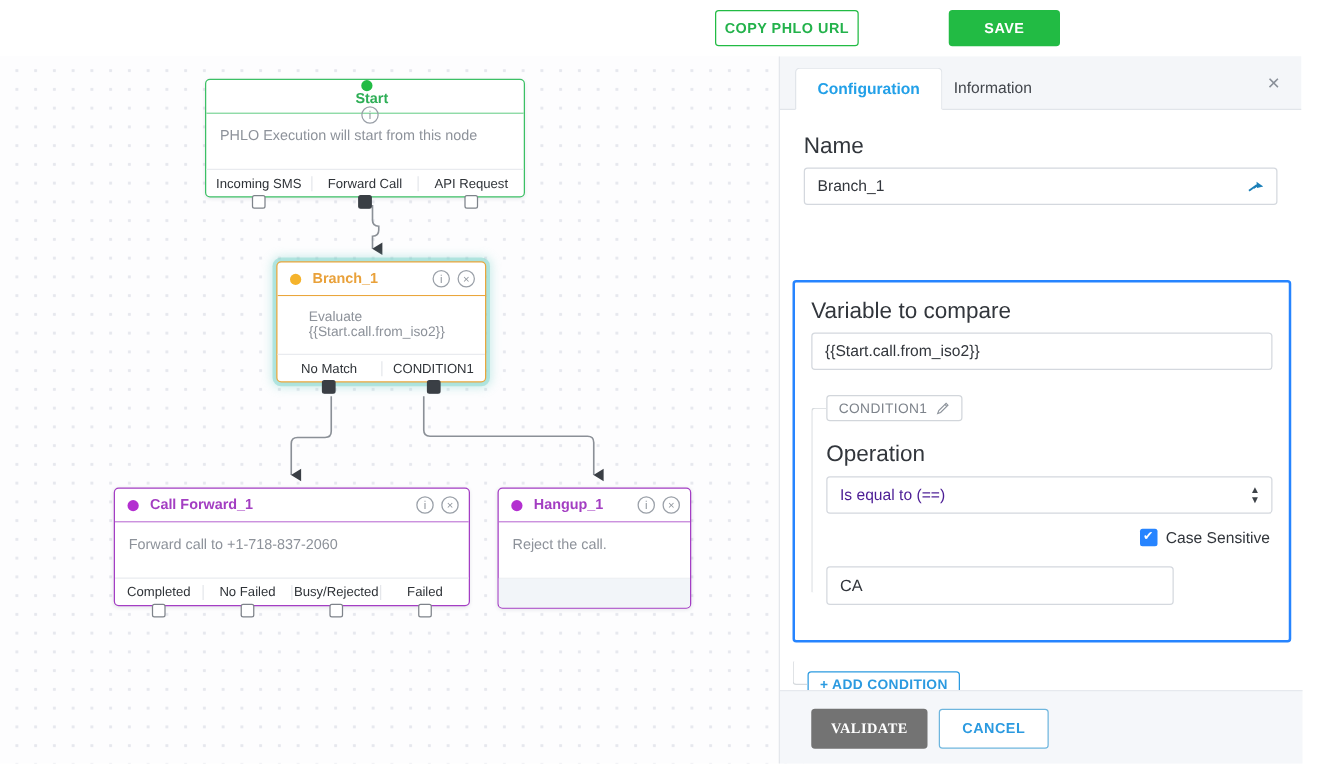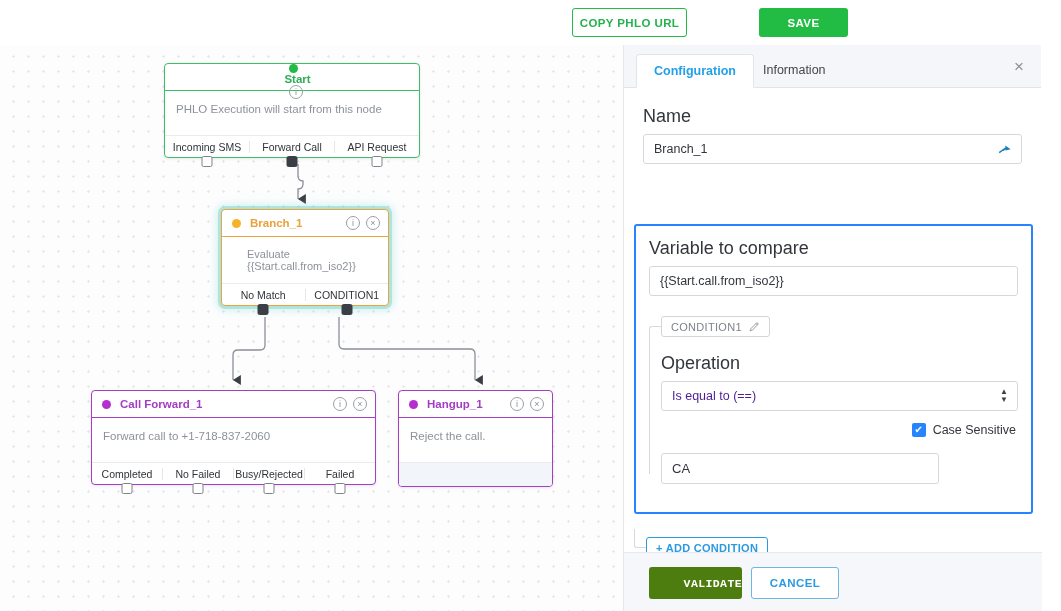--- a/index.html
+++ b/index.html
@@ -224,24 +224,23 @@
     font-family: "Liberation Sans", sans-serif;
   }
 
   .panel-foot {
     position: absolute; left: 0; bottom: 0; width: 418px; height: 59px;
     background: #f5f7fa; border-top: 1px solid #e6e9ee;
   }
   .btn-validate {
     position: absolute; left: 25px; top: 14px;
     width: 93px; height: 32px; border: none; border-radius: 3px;
-    background: #4d7c0f; color: #fff;
+    background: #737373; color: #fff;
     font-size: 11.5px; font-weight: bold; letter-spacing: .4px; cursor: pointer;
-    font-family: Liberation Mono, monospace;
-    text-align: right;
+    font-family: Liberation Serif, serif;
   }
   .btn-cancel {
     position: absolute; left: 127px; top: 14px;
     width: 88px; height: 32px; border: 1px solid #6fb6de; border-radius: 3px;
     background: #fff; color: #2b9ae0;
     font-size: 11.5px; font-weight: bold; letter-spacing: .4px; cursor: pointer;
     font-family: "Liberation Sans", sans-serif;
   }
 </style>
 </head>

